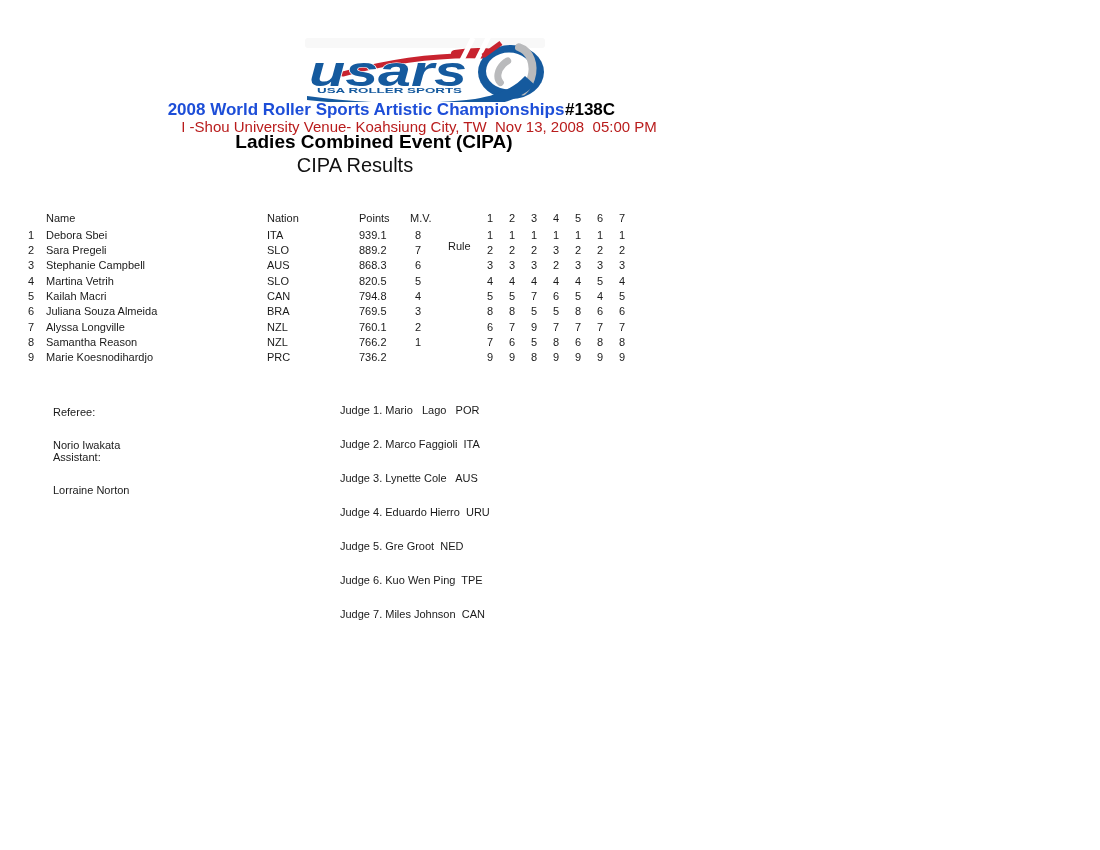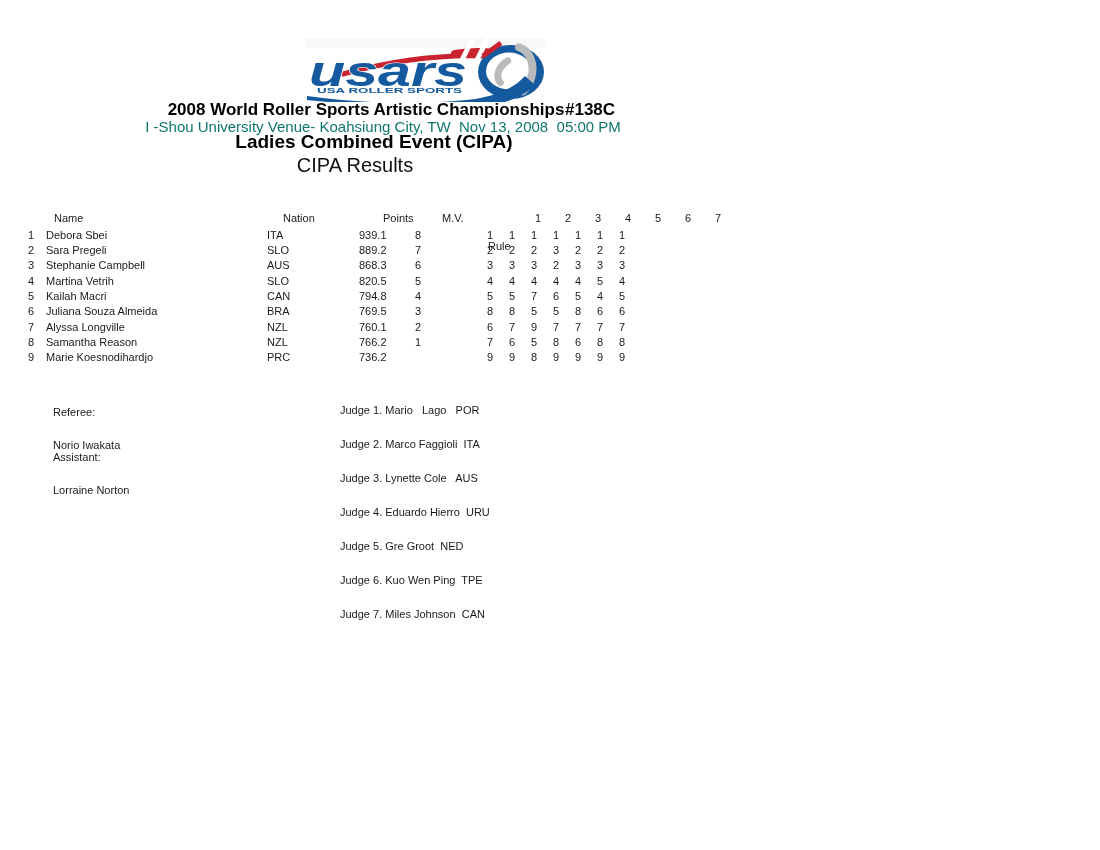--- a/index.html
+++ b/index.html
@@ -2,29 +2,29 @@
 <html><head>
 <meta charset="utf-8">
 <style>
   html,body{margin:0;padding:0;}
   body{
     width:1100px;height:850px;background:#ffffff;overflow:hidden;position:relative;
     font-family:"Liberation Sans","DejaVu Sans",sans-serif;color:#1a1a1a;
   }
   .abs{position:absolute;}
   
-  .title-line{left:0;top:100px;width:732px;text-align:center;font-size:17px;font-weight:bold;color:#000000;white-space:pre;}
+  .title-line{left:0;top:100px;width:732px;text-align:center;font-size:17px;font-weight:bold;color:#1d4ed8;white-space:pre;}
   .doc-code{left:565px;top:100px;font-size:17px;font-weight:bold;color:#000;}
-  .venue-line{left:0;top:118px;width:766px;text-align:center;font-size:15px;color:#0f766e;white-space:pre;}
+  .venue-line{left:0;top:118px;width:766px;text-align:center;font-size:15px;color:#b91c1c;white-space:pre;padding-left:36px;}
   .event-title{left:0;top:131px;width:748px;text-align:center;font-size:19px;font-weight:bold;color:#000;}
   .results-subtitle{left:0;top:154px;width:710px;text-align:center;font-size:20px;color:#111;}
   
   .results{left:0;top:209px;width:660px;font-size:11px;}
   .trow{display:flex;height:15.34px;line-height:15.34px;}
-  .thead{display:flex;height:18.8px;line-height:18.8px;gap:8px;}
+  .thead{display:flex;height:18.8px;line-height:18.8px;}
   .c-rank{width:34px;text-align:right;flex:none;}
   .c-name{width:233px;padding-left:12px;box-sizing:border-box;flex:none;white-space:nowrap;}
   .c-nation{width:92px;flex:none;}
   .c-points{width:51px;flex:none;}
   .c-mv{width:38px;flex:none;box-sizing:border-box;}
   .trow .c-mv{padding-left:5px;}
   .c-rule{width:31px;flex:none;margin-top:28px;}
   .c-j{width:22px;text-align:center;flex:none;}
   
   .officials-left{font-size:11px;line-height:11.3px;white-space:pre;}

